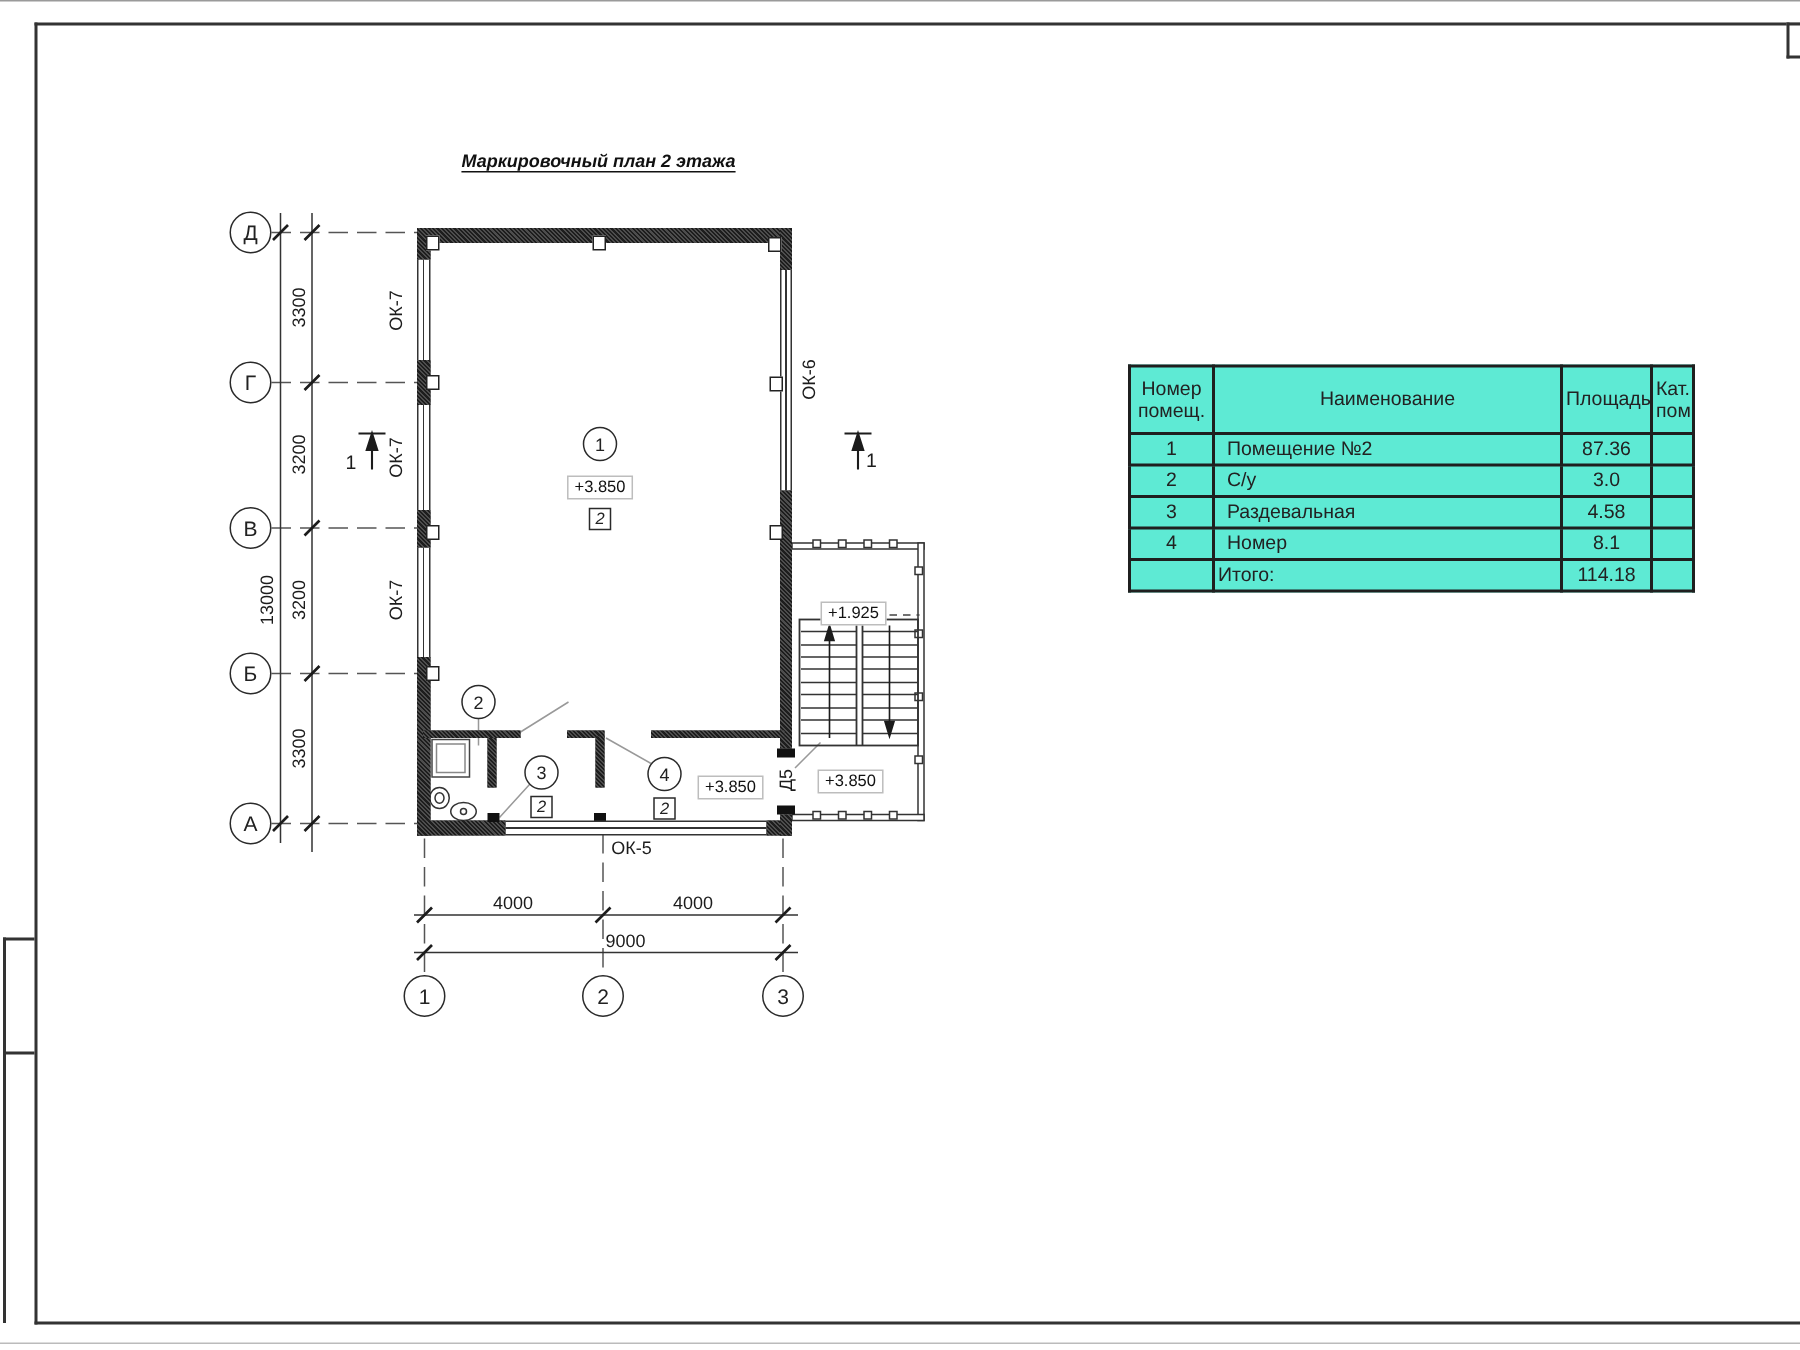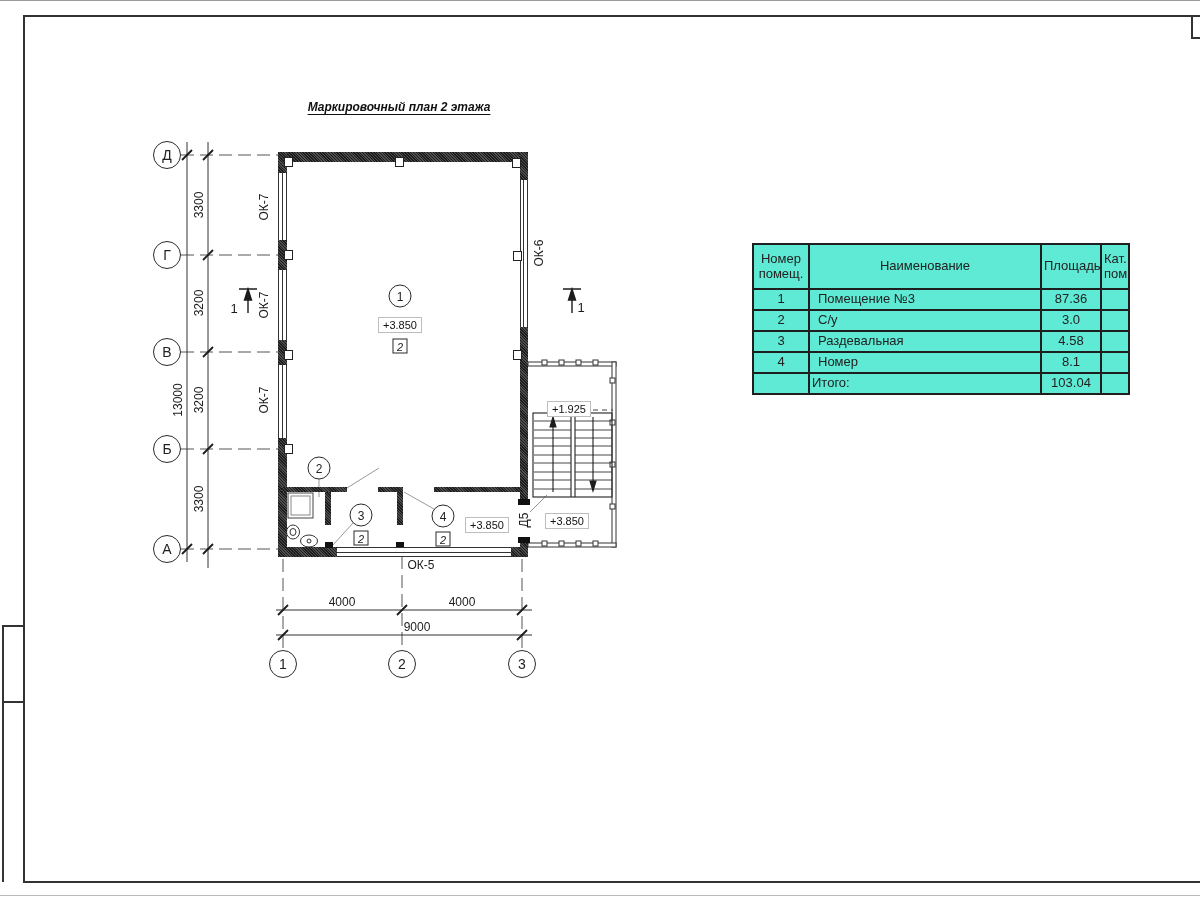--- a/index.html
+++ b/index.html
@@ -223,21 +223,21 @@
         </colgroup>
       <tbody>
           <tr>
         <th>Номер помещ.</th>
         <th>Наименование</th>
         <th>Площадь</th>
         <th>Кат. пом.</th>
       </tr>
       <tr>
         <td class="tc">1</td>
-        <td class="tl">Помещение №3</td>
+        <td class="tl">Помещение №2</td>
         <td class="tc">87.36</td>
         <td class="tc"></td>
       </tr>
       <tr>
         <td class="tc">2</td>
         <td class="tl">С/у</td>
         <td class="tc">3.0</td>
         <td class="tc"></td>
       </tr>
       <tr>
@@ -248,20 +248,20 @@
       </tr>
       <tr>
         <td class="tc">4</td>
         <td class="tl">Номер</td>
         <td class="tc">8.1</td>
         <td class="tc"></td>
       </tr>
       <tr>
         <td></td>
         <td class="tr">Итого:</td>
-        <td class="tc">103.04</td>
+        <td class="tc">114.18</td>
         <td></td>
       </tr>
     </tbody>
       </table>
   </div>
 
 </div>
 
 </body></html>

